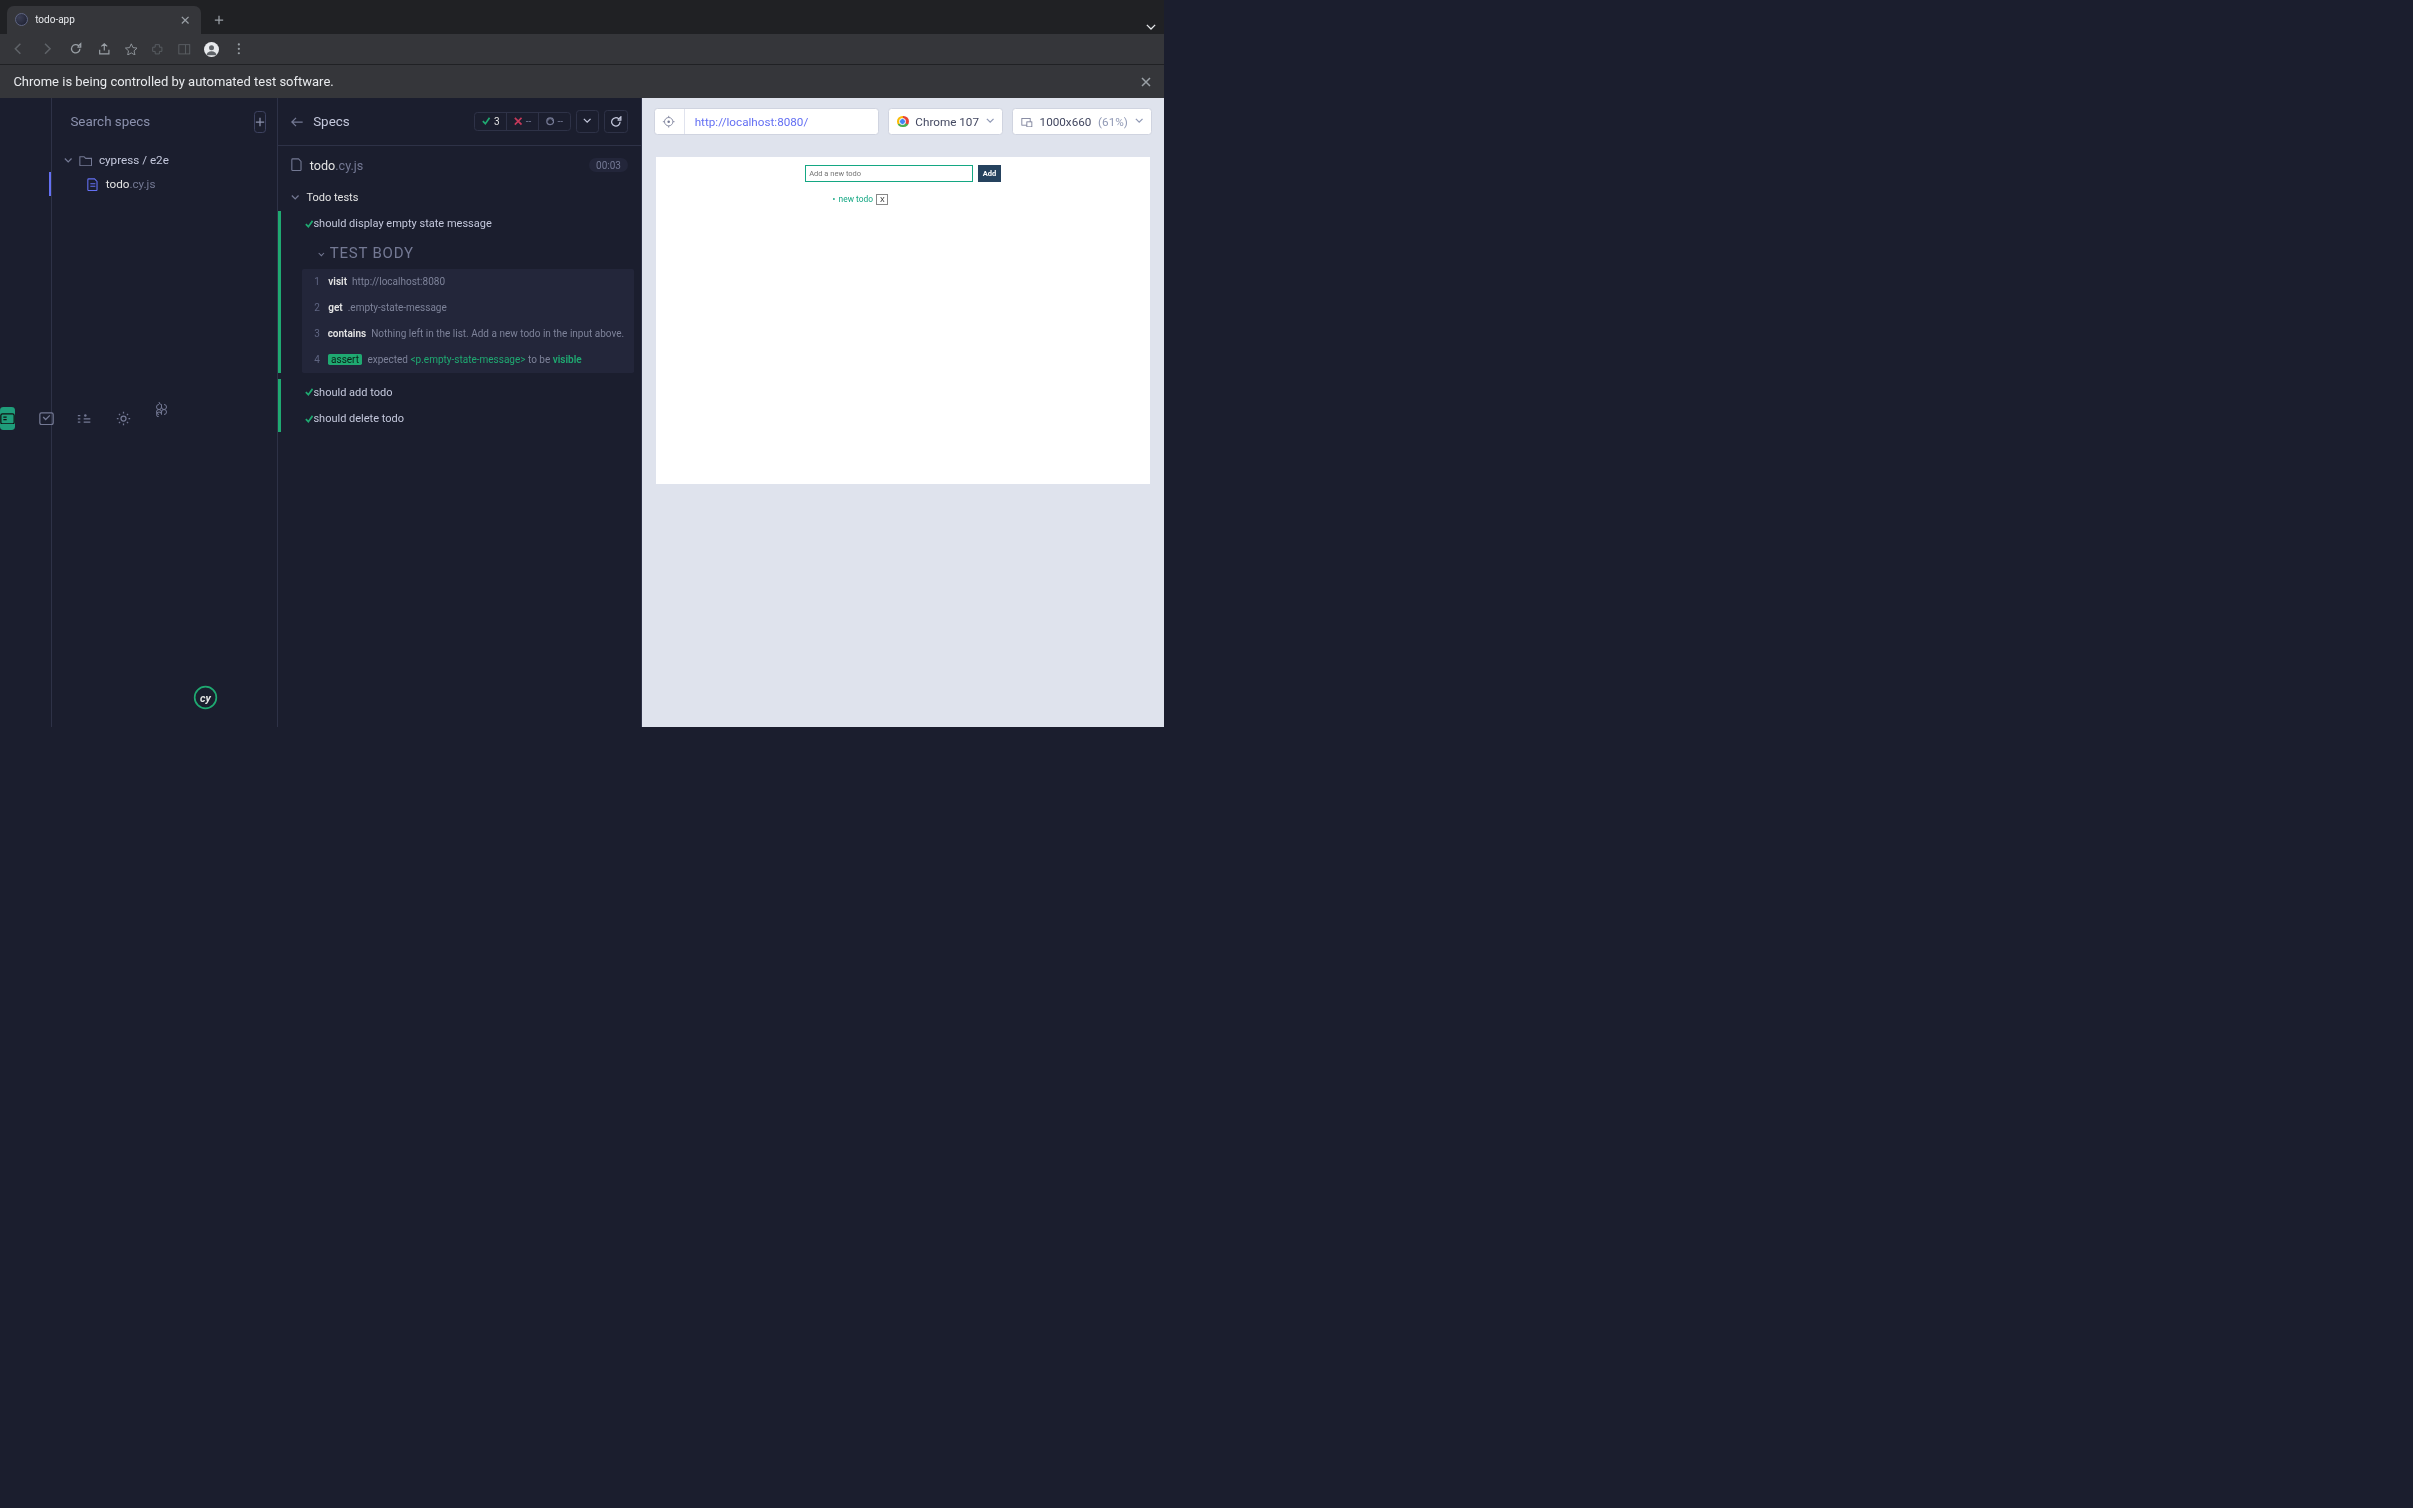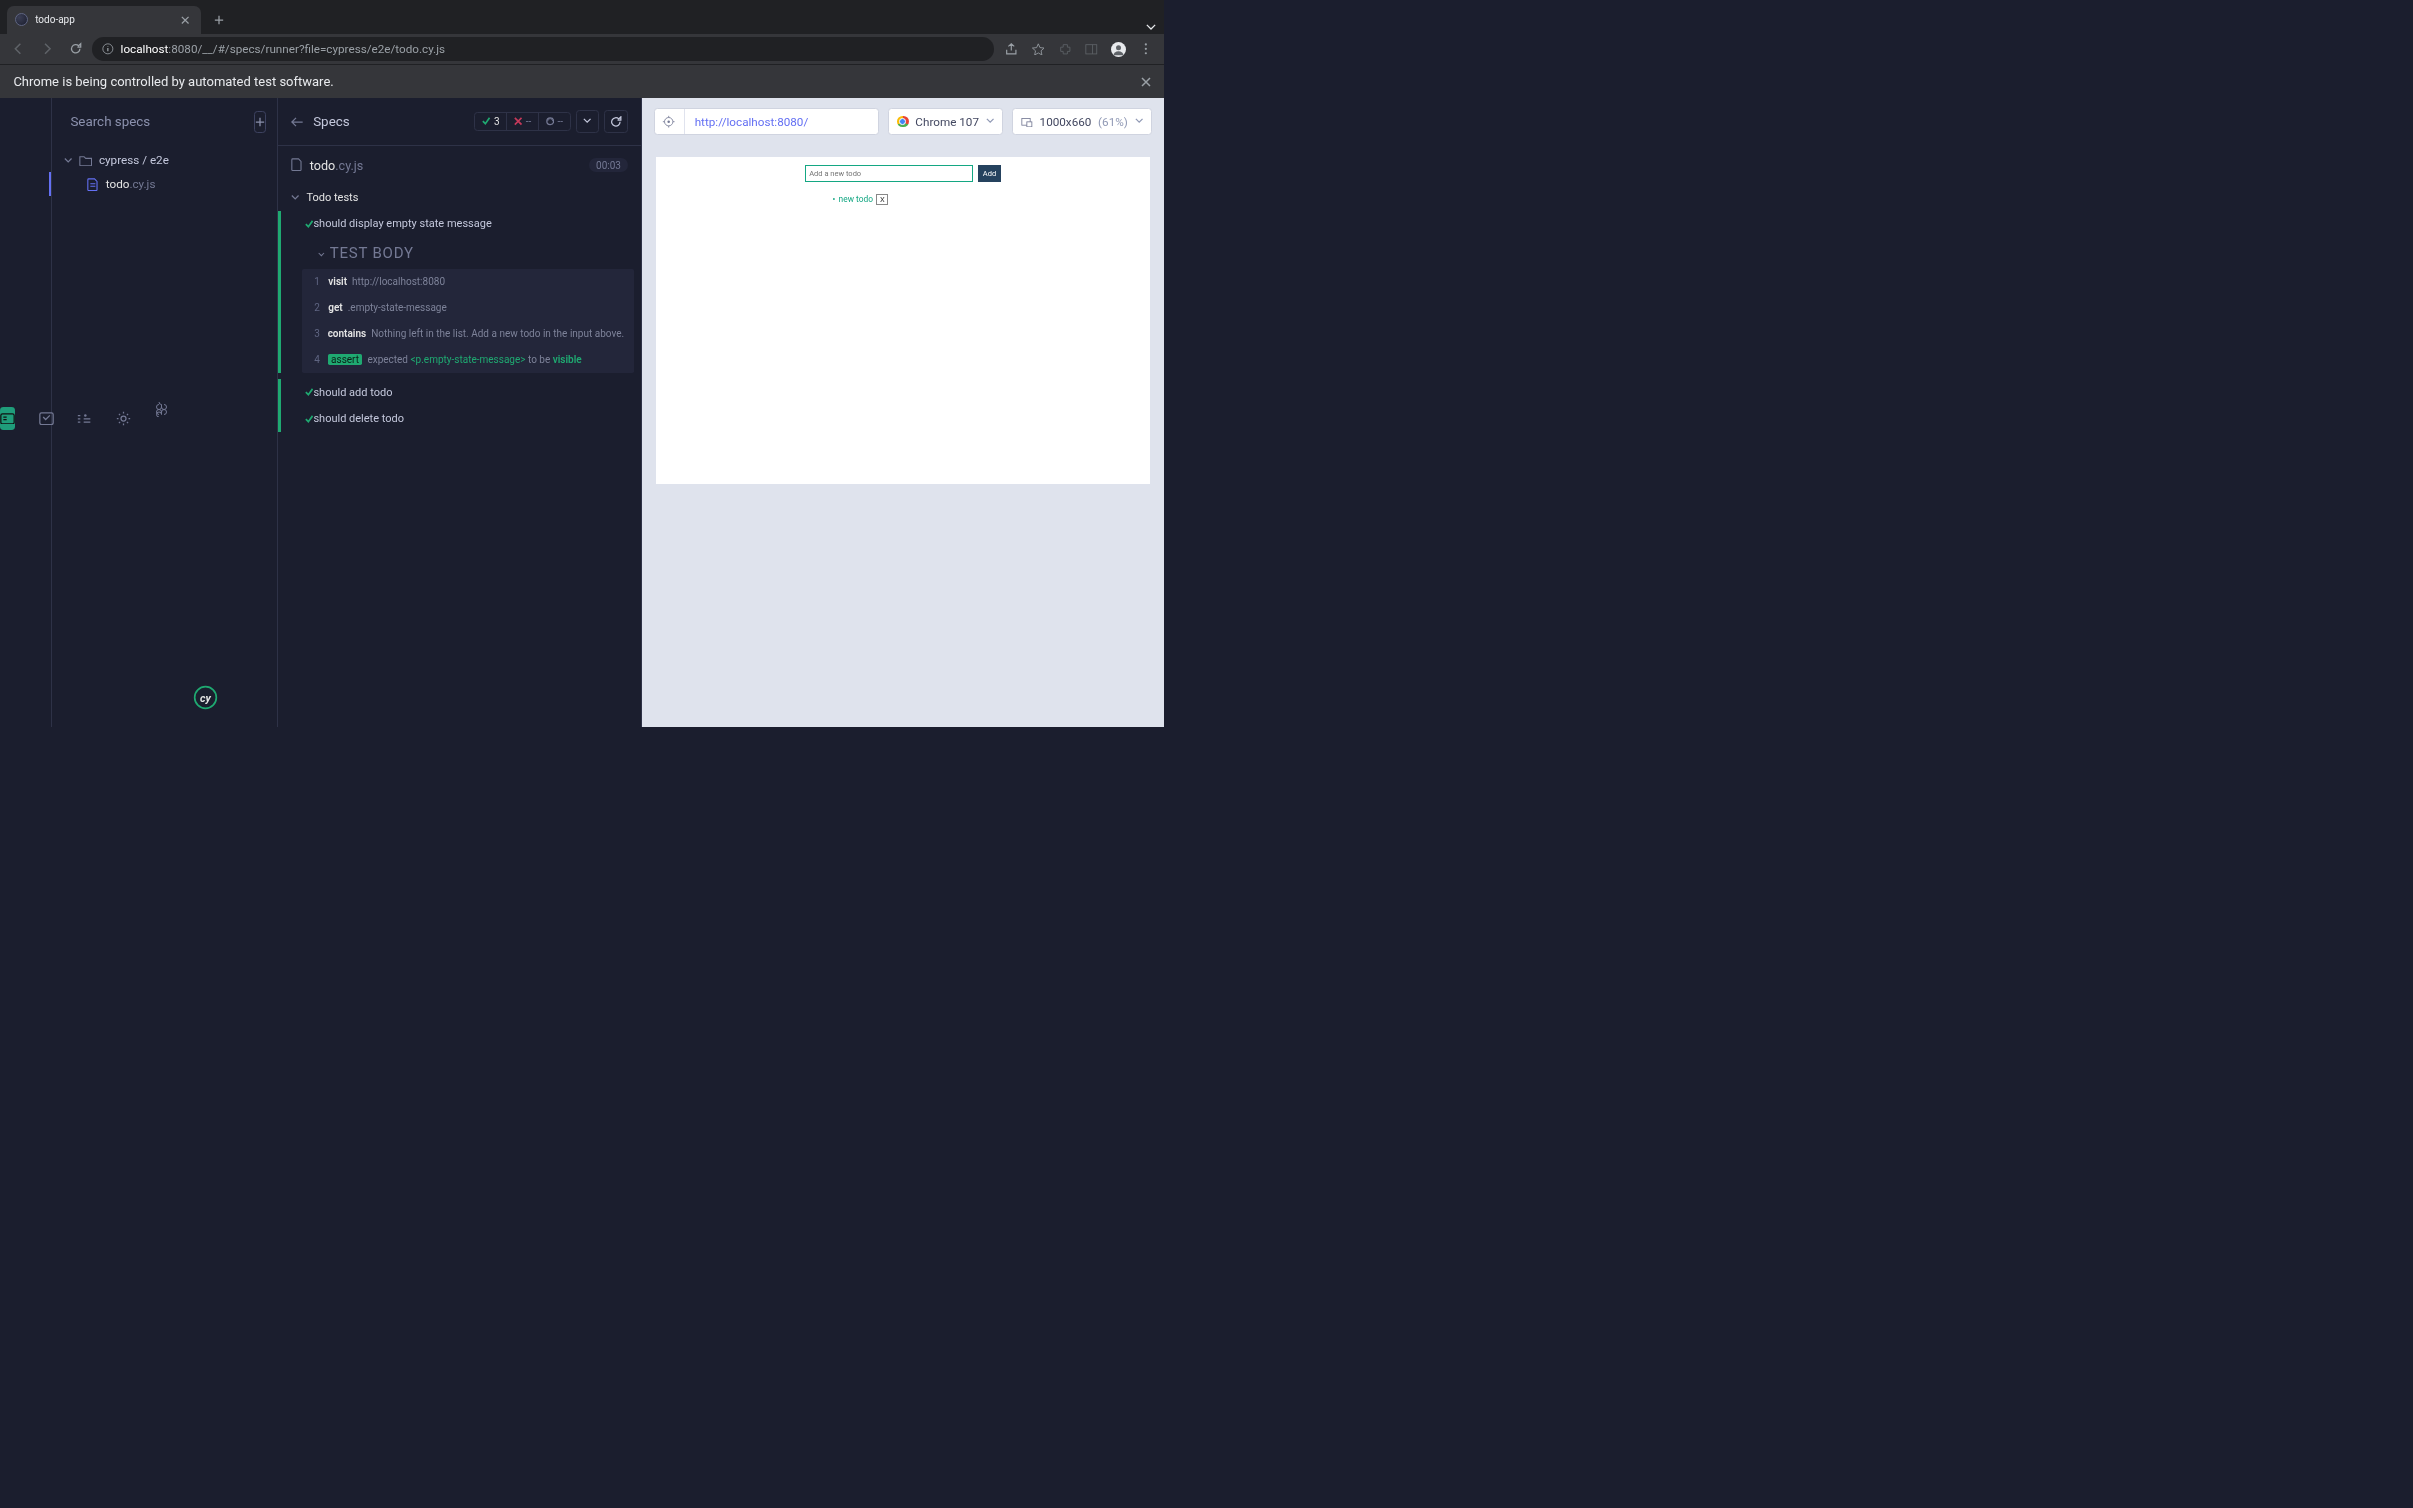--- a/index.html
+++ b/index.html
@@ -89,21 +89,21 @@
 .pv-url-ic{width:30px;height:100%;display:flex;align-items:center;justify-content:center;border-right:0.8px solid #e0e3ee;color:#747994}
 .pv-url-text{padding:0 10px;font-size:11.7px;color:#6470f3}
 .pv-sel{display:flex;align-items:center;background:#fff;border:0.8px solid #d0d4e0;border-radius:3.4px;height:27px;padding:0 8.4px;gap:6.7px;font-size:11.7px;color:#434861;cursor:pointer}
 .pv-sel .dim{color:#9099b5}
 
 .aut-wrap{flex:1;display:flex;justify-content:center;padding:11.7px}
 .aut{background:#fff;width:494px;height:327px;padding:8.4px}
 .aut h1{text-align:center;color:#14a783;font-size:18.4px;font-weight:700;padding:6.7px 0 11.7px}
 .aut-input-row{display:flex;justify-content:center;gap:5px}
 .aut-input{width:168px;height:17px;border:0.8px solid #14a783;font-size:7.5px;padding:0 3.4px}
-.aut-add{background:#25425e;color:#fff;font-size:7.5px;font-weight:400;border:none;padding:2.5px 5px;cursor:pointer}
+.aut-add{background:#25425e;color:#fff;font-size:7.5px;font-weight:700;border:none;padding:2.5px 5px;cursor:pointer}
 .aut-list{padding-top:11.7px;padding-left:168px;font-size:8.4px}
 .aut-item{display:flex;align-items:center;gap:3.4px;color:#14a783}
 .aut-item::before{content:"•";color:#14a783}
 .aut-del{border:0.8px solid #888;background:#fff;font-size:7.5px;padding:0 2.5px;cursor:pointer;color:#333}
 
 .chrome-ic{width:11.7px;height:11.7px;border-radius:50%;background:conic-gradient(#ea4335 0 120deg,#4caf50 120deg 240deg,#fbbc04 240deg 360deg);position:relative}
 .chrome-ic::after{content:"";position:absolute;inset:2.5px;border-radius:50%;background:#4285f4;border:1.3px solid #fff}
 .cy-fav{width:13.4px;height:13.4px;border-radius:50%;background:radial-gradient(circle at 30% 30%,#3b3f55,#1b1e2e);border:1.7px solid #5f6582}
 </style>
 </head>
@@ -140,27 +140,20 @@
   <div class="navbtn disabled">
       <svg width="13.4" height="13.4" viewBox="0 0 16 16">
         <path d="M6 2l6 6-6 6" stroke="currentColor" stroke-width="1.8" fill="none"></path>
       </svg>
     </div>
   <div class="navbtn">
       <svg width="13.4" height="13.4" viewBox="0 0 16 16">
         <path d="M13 8a5 5 0 11-1.5-3.5L14 2v4h-4" stroke="currentColor" stroke-width="1.5" fill="none"></path>
       </svg>
     </div>
-  <div class="omnibox">
-    <svg width="11.7" height="11.7" viewBox="0 0 14 14">
-        <circle cx="7" cy="7" r="6" stroke="#9aa0a6" fill="none"></circle>
-        <path d="M7 4v.5M7 6v4" stroke="#9aa0a6" stroke-width="1.5"></path>
-      </svg>
-    <span><span class="host">localhost</span><span class="path">:8080</span><span class="path">/__/#/specs/runner?file=cypress/e2e/todo.cy.js</span></span>
-  </div>
   <div class="addricons">
     <div class="navbtn">
         <svg width="12.6" height="12.6" viewBox="0 0 15 15">
           <path d="M7.5 1v8M4 4l3.5-3L11 4M2 8v5h11V8" stroke="#9aa0a6" stroke-width="1.4" fill="none"></path>
         </svg>
       </div>
     <div class="navbtn">
         <svg width="12.6" height="12.6" viewBox="0 0 15 15">
           <path d="M7.5 1l2 4.5 5 .5-3.7 3.3 1 5-4.3-2.5L3.2 14.3l1-5L.5 6l5-.5z" stroke="#9aa0a6" fill="none"></path>
         </svg>

